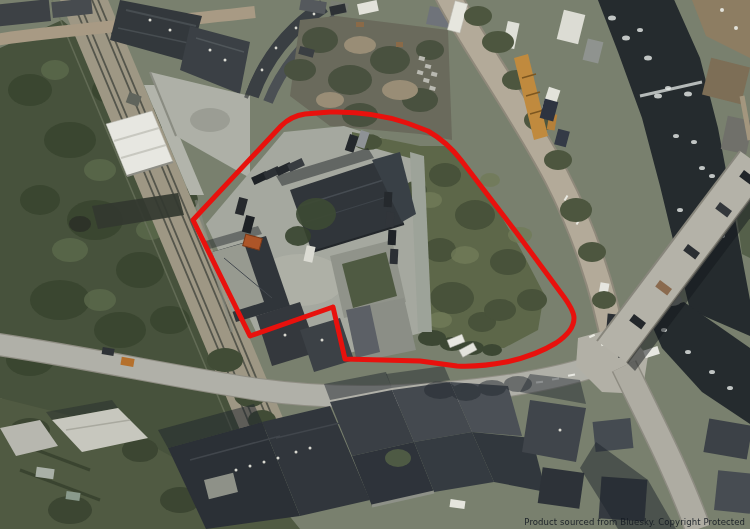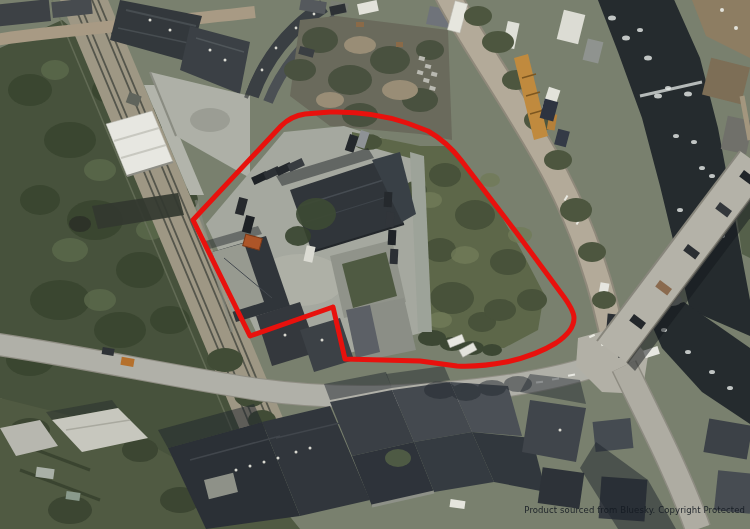--- a/index.html
+++ b/index.html
@@ -1,19 +1,19 @@
 <!DOCTYPE html>
 <html><head>
 <meta charset="utf-8">
 <style>
   html,body{margin:0;padding:0;background:#222;}
   .stage{position:relative;width:750px;height:529px;overflow:hidden;
          font-family:"DejaVu Sans","Liberation Sans",sans-serif;background:#79806e;}
   .stage svg{display:block;width:750px;height:529px;}
-  .attribution{position:absolute;right:5px;bottom:15px;font-size:8.5px;line-height:1;
+  .attribution{position:absolute;right:5px;bottom:3px;font-size:8.5px;line-height:1;
                color:#141a22;opacity:.9;letter-spacing:.1px;white-space:nowrap;}
 </style>
 </head>
 <body>
 
 <div class="stage">
 <svg viewBox="0 0 750 529" xmlns="http://www.w3.org/2000/svg">
 
   <rect x="0" y="0" width="750" height="529" fill="#79806e"></rect>
 

